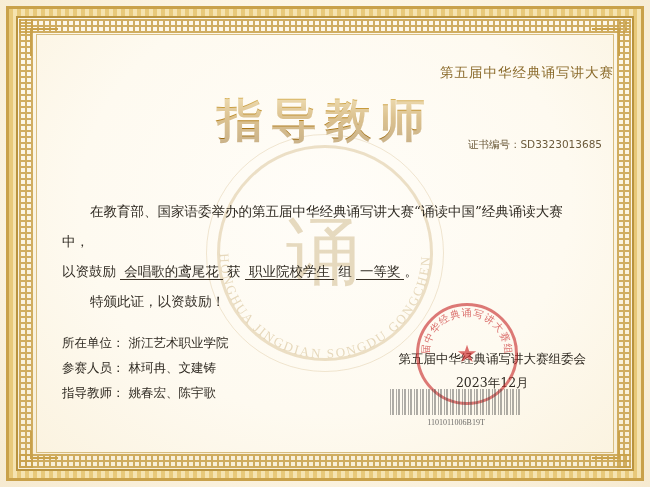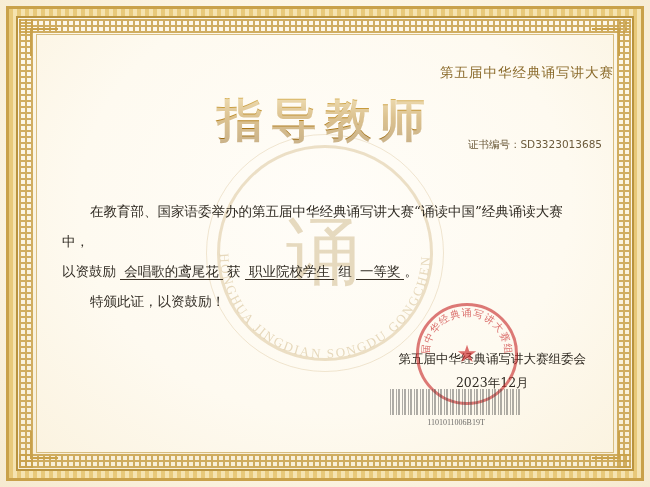--- a/index.html
+++ b/index.html
@@ -214,20 +214,31 @@
         <span>以资鼓励</span>
         <span class="u">会唱歌的鸢尾花</span>
         <span>获</span>
         <span class="u">职业院校学生</span>
         <span>组</span>
         <span class="u">一等奖</span><span>。</span>
       </p>
       <p class="p-indent">特颁此证，以资鼓励！</p>
     </div>
 
+    <div class="info">
+      <div>
+        <span class="label">所在单位：</span><span class="val">浙江艺术职业学院</span>
+      </div>
+      <div>
+        <span class="label">参赛人员：</span><span class="val">林珂冉、文建铸</span>
+      </div>
+      <div>
+        <span class="label">指导教师：</span><span class="val">姚春宏、陈宇歌</span>
+      </div>
+    </div>
 
     <div class="issuer">
       <div>第五届中华经典诵写讲大赛组委会</div>
       <div>2023年12月</div>
     </div>
 
     <div class="redseal">
       <svg viewBox="0 0 96 96" width="96" height="96">
         <defs>
             <path id="sealarc" d="M 10,48 A 38,38 0 1 1 86,48"></path>

